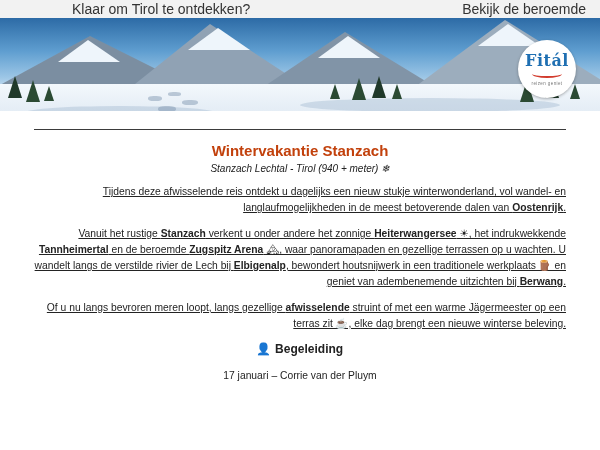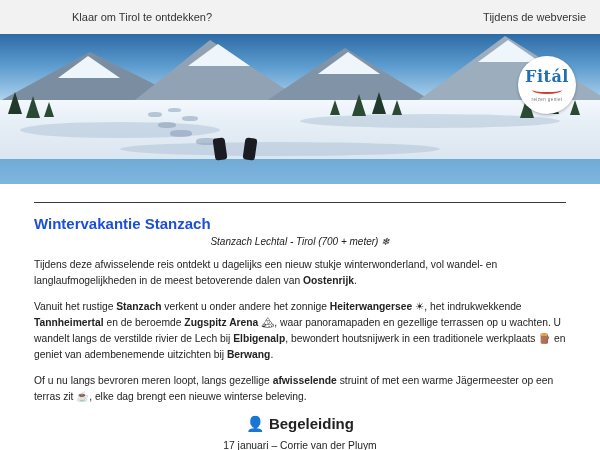--- a/index.html
+++ b/index.html
@@ -16,45 +16,45 @@
   }
   .page {
     width: 600px;
     height: 450px;
     position: relative;
     background: #ffffff;
     overflow: hidden;
   }
   
   .preheader {
-    height: 34px;
+    height: 18px;
     background: #f2f2f2;
     display: flex;
     align-items: center;
     justify-content: space-between;
     padding: 0 14px;
     box-sizing: border-box;
-    font-size: 11px;
+    font-size: 14px;
     color: #333333;
   }
   .preheader a {
     color: #333333;
     text-decoration: none;
   }
   .preheader .left {
     padding-left: 58px;
   }
   .preheader .right {
     padding-right: 0px;
   }
   
   .hero {
     position: relative;
     width: 600px;
-    height: 150px;
+    height: 93px;
     overflow: hidden;
     background: linear-gradient(#2f6ca8, #7fb6e0);
   }
   .sky {
     position: absolute;
     left: 0; top: 0;
     width: 600px; height: 74px;
     background: linear-gradient(180deg, #2d6ba6 0%, #5f9ed0 45%, #9cc6e6 80%, #cfe2f1 100%);
   }
   .mountain {
@@ -190,63 +190,64 @@
     text-align: center;
     color: #232323;
     margin: 4px 0 10px 0;
   }
   .divider {
     border: none;
     border-top: 1px solid #3b3b3b;
     margin: 6px 0 12px 0;
   }
   .title {
-    text-align: left;
+    text-align: center;
     font-size: 15px;
     font-weight: bold;
-    color: #1d4ed8;
+    color: #c2410c;
     margin: 0 0 4px 0;
   }
   .subtitle {
     text-align: center;
     font-size: 10px;
     font-style: italic;
     color: #222222;
     margin: 0 0 10px 0;
   }
   p.para {
     font-size: 10.3px;
     line-height: 1.55;
-    text-align: left;
+    text-align: right;
     margin: 0 0 10px 0;
     color: #232323;
+    text-decoration: underline;
   }
   .section-head {
     text-align: center;
-    font-size: 15px;
+    font-size: 12px;
     font-weight: bold;
-    margin: 2px 0 5px 0;
+    margin: 2px 0 12px 0;
     color: #222222;
   }
   .dates {
     text-align: center;
     font-size: 10.3px;
     line-height: 1.5;
     color: #232323;
   }
   b { font-weight: bold; }
 </style>
 </head>
 <body>
 
 <div class="page">
 
   <div class="preheader">
     <a class="left" href="#">Klaar om Tirol te ontdekken?</a>
-    <a class="right" href="#">Tijdens de webversie</a>
+    <a class="right" href="#">Bekijk de beroemde</a>
   </div>
 
   <div class="hero">
     <div class="sky"></div>
     <div class="mountain m1"></div>
     <div class="mountain m2"></div>
     <div class="mountain m3"></div>
     <div class="mountain m4"></div>
     <div class="snowcap sc1"></div>
     <div class="snowcap sc2"></div>
@@ -283,21 +284,21 @@
       <div class="swoosh"></div>
       <div class="tagline">reizen geniet</div>
     </div>
   </div>
 
   <div class="content">
 
     <hr class="divider">
 
     <div class="title">Wintervakantie Stanzach</div>
-    <div class="subtitle">Stanzach Lechtal - Tirol (700 + meter) ❄</div>
+    <div class="subtitle">Stanzach Lechtal - Tirol (940 + meter) ❄</div>
 
     <p class="para"><span>Tijdens deze afwisselende reis ontdekt u dagelijks een nieuw stukje winterwonderland, vol wandel- en langlaufmogelijkheden in de meest betoverende dalen van </span><b>Oostenrijk</b><span>.</span></p>
 
     <p class="para"><span>Vanuit het rustige </span><b>Stanzach</b><span> verkent u onder andere het zonnige </span><b>Heiterwangersee</b><span> ☀, het indrukwekkende </span><b>Tannheimertal</b><span> en de beroemde </span><b>Zugspitz Arena</b><span> 🏔, waar panoramapaden en gezellige terrassen op u wachten. U wandelt langs de verstilde rivier de Lech bij </span><b>Elbigenalp</b><span>, bewondert houtsnijwerk in een traditionele werkplaats 🪵 en geniet van adembenemende uitzichten bij </span><b>Berwang</b><span>.</span></p>
 
     <p class="para"><span>Of u nu langs bevroren meren loopt, langs gezellige </span><b>afwisselende</b><span> struint of met een warme Jägermeester op een terras zit ☕, elke dag brengt een nieuwe winterse beleving.</span></p>
 
     <div class="section-head">👤 Begeleiding</div>
     <div class="dates">
       <div>17 januari – Corrie van der Pluym</div>

